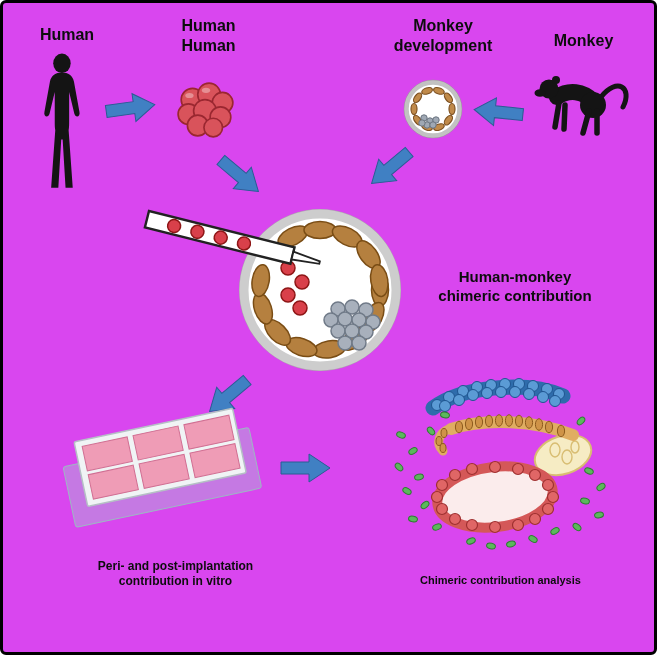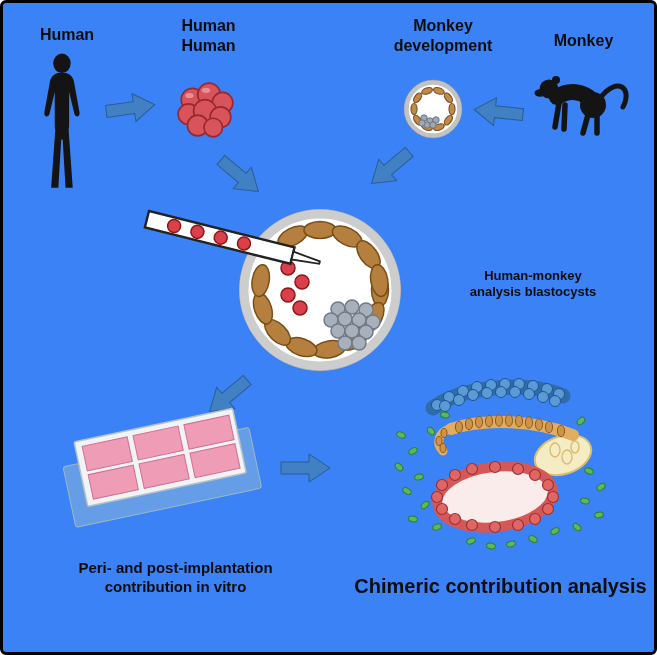--- a/index.html
+++ b/index.html
@@ -1,18 +1,18 @@
 <!DOCTYPE html>
 <html><head>
 <meta charset="utf-8">
 <style>
   html,body{margin:0;padding:0;background:#fff;}
   .canvas{
     position:relative;width:657px;height:655px;box-sizing:border-box;
-    background:#3b82f6;border:3px solid #000;border-radius:6px;overflow:hidden;
+    background:#d946ef;border:3px solid #000;border-radius:6px;overflow:hidden;
     font-family:"Liberation Sans",sans-serif;color:#0d0d0d;
   }
   .lbl{position:absolute;font-weight:bold;font-size:16px;line-height:1.25;text-align:center;}
   .lbl .it{}
   svg{position:absolute;overflow:visible;}
   
   .tb{fill:#b5803f;stroke:#7a4d15;stroke-width:1.5;}
   .tb2{fill:#c08a4a;stroke:#7d5020;stroke-width:1.2;}
   .icm{fill:#a8b0bc;stroke:#707a88;stroke-width:1.5;}
   .icm2{fill:#9fa8b4;stroke:#6b7480;stroke-width:1;}
@@ -161,23 +161,23 @@
     <g transform="translate(8,10) rotate(14)">
       <rect x="0" y="0" width="150" height="17" fill="#fff" stroke="#222" stroke-width="2.4"></rect>
       <path d="M150 4.5 L178 7.5 L178 10 L150 12.5 Z" fill="#fff" stroke="#222" stroke-width="1.8"></path>
       <circle class="redcell" cx="28" cy="8.5" r="6.5"></circle>
       <circle class="redcell" cx="52" cy="8.5" r="6.5"></circle>
       <circle class="redcell" cx="76" cy="8.5" r="6.5"></circle>
       <circle class="redcell" cx="100" cy="8.5" r="6.5"></circle>
     </g>
   </svg>
 
-  <div class="lbl" style="left:410px;top:265px;width:240px;font-size:13px;">
+  <div class="lbl" style="left:392px;top:265px;width:240px;font-size:15px;">
     <div>Human-monkey</div>
-    <div>analysis blastocysts</div>
+    <div>chimeric contribution</div>
   </div>
 
   <svg style="left:60px;top:403px;" width="205" height="125" viewBox="0 0 205 125">
     <g transform="rotate(-12 100 60)">
       <rect x="2" y="40" width="190" height="62" rx="3" fill="rgba(168,198,210,0.40)" stroke="#9db8c2" stroke-width="1"></rect>
       <rect x="18" y="18" width="162" height="66" rx="2" fill="#f0f4f5" stroke="#b5c0c5" stroke-width="1.5"></rect>
       <rect x="25" y="24" width="46" height="25" fill="#ef9cb6" stroke="#d16f93" stroke-width="1"></rect>
       <rect x="77" y="24" width="46" height="25" fill="#ef9cb6" stroke="#d16f93" stroke-width="1"></rect>
       <rect x="129" y="24" width="46" height="25" fill="#ef9cb6" stroke="#d16f93" stroke-width="1"></rect>
       <rect x="25" y="53" width="46" height="25" fill="#ef9cb6" stroke="#d16f93" stroke-width="1"></rect>
@@ -265,25 +265,25 @@
     <ellipse class="greencell" cx="96" cy="166" rx="4.5" ry="2.8" transform="rotate(-25 96 166)"></ellipse>
     <ellipse class="greencell" cx="116" cy="171" rx="4.5" ry="2.8" transform="rotate(15 116 171)"></ellipse>
     <ellipse class="greencell" cx="136" cy="169" rx="4.5" ry="2.8" transform="rotate(-15 136 169)"></ellipse>
     <ellipse class="greencell" cx="158" cy="164" rx="4.5" ry="2.8" transform="rotate(30 158 164)"></ellipse>
     <ellipse class="greencell" cx="180" cy="156" rx="4.5" ry="2.8" transform="rotate(-30 180 156)"></ellipse>
     <ellipse class="greencell" cx="56" cy="56" rx="4.5" ry="2.8" transform="rotate(50 56 56)"></ellipse>
     <ellipse class="greencell" cx="206" cy="46" rx="4.5" ry="2.8" transform="rotate(-45 206 46)"></ellipse>
     <ellipse class="greencell" cx="70" cy="40" rx="4.5" ry="2.8" transform="rotate(10 70 40)"></ellipse>
   </svg>
 
-  <div class="lbl" style="left:35px;top:556px;width:275px;font-size:15px;">
+  <div class="lbl" style="left:35px;top:556px;width:275px;font-size:12px;">
     <div>Peri- and post-implantation</div>
     <div>
       <span>contribution</span>
       <span class="it">in vitro</span>
     </div>
   </div>
 
-  <div class="lbl" style="left:350px;top:571px;width:295px;font-size:20px;">
+  <div class="lbl" style="left:350px;top:571px;width:295px;font-size:11px;">
     <div>Chimeric contribution analysis</div>
   </div>
 
 </div>
 
 </body></html>

